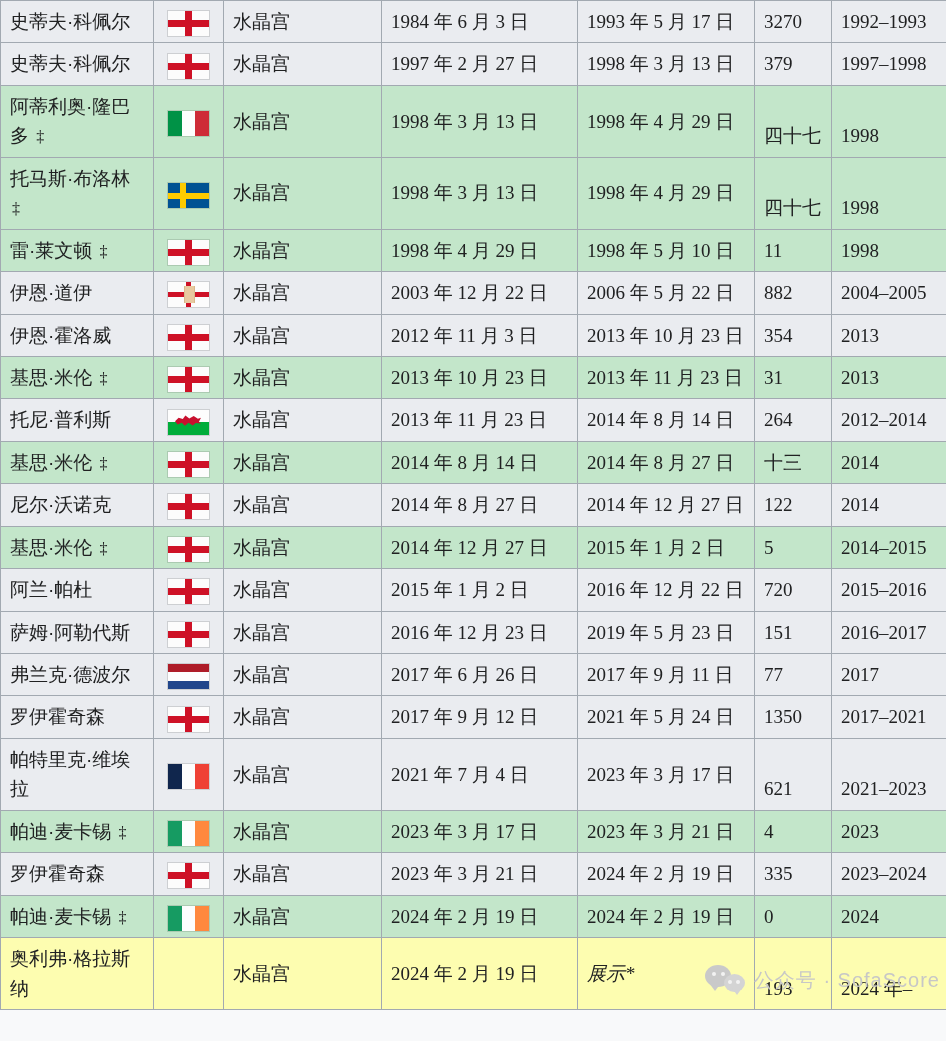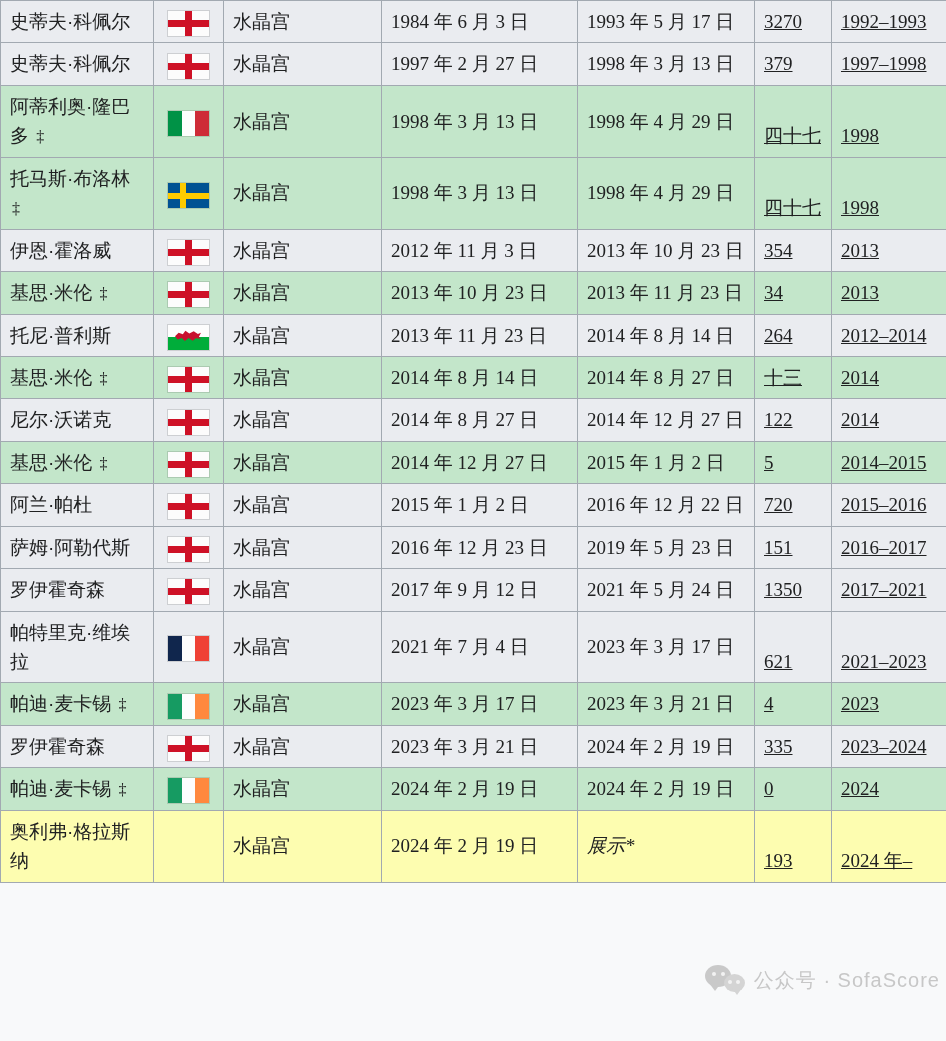--- a/index.html
+++ b/index.html
@@ -51,21 +51,20 @@
     font-family: Liberation Sans, sans-serif;
     font-size: 18px;
   }
   td.flagcell {
     text-align: center;
     padding: 4px 2px;
   }
   td.days, td.hon {
     font-size: 18px;
     padding-left: 9px;
-    text-decoration: underline;
   }
   td.datec { font-size: 19px; }
 
   tr.bg-grey  td { background: #eaecf0; }
   tr.bg-green td { background: #c3e6ca; }
   tr.bg-yellow td { background: #fdfdb0; }
 
   .dagger {
     font-family: "Liberation Serif", serif;
     color: #202122;
@@ -208,36 +207,54 @@
       </tr>
       <tr class="bg-green" style="height: 68px;">
         <td class="name"><span>托马斯·布洛林</span> <span class="dagger">‡</span></td>
         <td class="flagcell"><span class="flag flag-sweden"></span></td>
         <td class="club">水晶宫</td>
         <td class="datec">1998 年 3 月 13 日</td>
         <td class="datec">1998 年 4 月 29 日</td>
         <td class="days" style="vertical-align: bottom;">四十七</td>
         <td class="hon" style="vertical-align: bottom;">1998</td>
       </tr>
+      <tr class="bg-green">
+        <td class="name"><span>雷·莱文顿</span> <span class="dagger">‡</span></td>
+        <td class="flagcell"><span class="flag flag-england"></span></td>
+        <td class="club">水晶宫</td>
+        <td class="datec">1998 年 4 月 29 日</td>
+        <td class="datec">1998 年 5 月 10 日</td>
+        <td class="days">11</td>
+        <td class="hon">1998</td>
+      </tr>
+      <tr class="bg-grey">
+        <td class="name"><span>伊恩·道伊</span></td>
+        <td class="flagcell"><span class="flag flag-nireland"><span class="ni-shield"></span></span></td>
+        <td class="club">水晶宫</td>
+        <td class="datec">2003 年 12 月 22 日</td>
+        <td class="datec">2006 年 5 月 22 日</td>
+        <td class="days">882</td>
+        <td class="hon">2004–2005</td>
+      </tr>
       <tr class="bg-grey">
         <td class="name"><span>伊恩·霍洛威</span></td>
         <td class="flagcell"><span class="flag flag-england"></span></td>
         <td class="club">水晶宫</td>
         <td class="datec">2012 年 11 月 3 日</td>
         <td class="datec">2013 年 10 月 23 日</td>
         <td class="days">354</td>
         <td class="hon">2013</td>
       </tr>
       <tr class="bg-green">
         <td class="name"><span>基思·米伦</span> <span class="dagger">‡</span></td>
         <td class="flagcell"><span class="flag flag-england"></span></td>
         <td class="club">水晶宫</td>
         <td class="datec">2013 年 10 月 23 日</td>
         <td class="datec">2013 年 11 月 23 日</td>
-        <td class="days">34</td>
+        <td class="days">31</td>
         <td class="hon">2013</td>
       </tr>
       <tr class="bg-grey">
         <td class="name"><span>托尼·普利斯</span></td>
         <td class="flagcell"><span class="flag flag-wales"><span class="dragon"></span></span></td>
         <td class="club">水晶宫</td>
         <td class="datec">2013 年 11 月 23 日</td>
         <td class="datec">2014 年 8 月 14 日</td>
         <td class="days">264</td>
         <td class="hon">2012–2014</td>
@@ -279,20 +296,29 @@
         <td class="hon">2015–2016</td>
       </tr>
       <tr class="bg-grey">
         <td class="name"><span>萨姆·阿勒代斯</span></td>
         <td class="flagcell"><span class="flag flag-england"></span></td>
         <td class="club">水晶宫</td>
         <td class="datec">2016 年 12 月 23 日</td>
         <td class="datec">2019 年 5 月 23 日</td>
         <td class="days">151</td>
         <td class="hon">2016–2017</td>
+      </tr>
+      <tr class="bg-grey">
+        <td class="name"><span>弗兰克·德波尔</span></td>
+        <td class="flagcell"><span class="flag flag-netherlands"></span></td>
+        <td class="club">水晶宫</td>
+        <td class="datec">2017 年 6 月 26 日</td>
+        <td class="datec">2017 年 9 月 11 日</td>
+        <td class="days">77</td>
+        <td class="hon">2017</td>
       </tr>
       <tr class="bg-grey">
         <td class="name"><span>罗伊霍奇森</span></td>
         <td class="flagcell"><span class="flag flag-england"></span></td>
         <td class="club">水晶宫</td>
         <td class="datec">2017 年 9 月 12 日</td>
         <td class="datec">2021 年 5 月 24 日</td>
         <td class="days">1350</td>
         <td class="hon">2017–2021</td>
       </tr>

